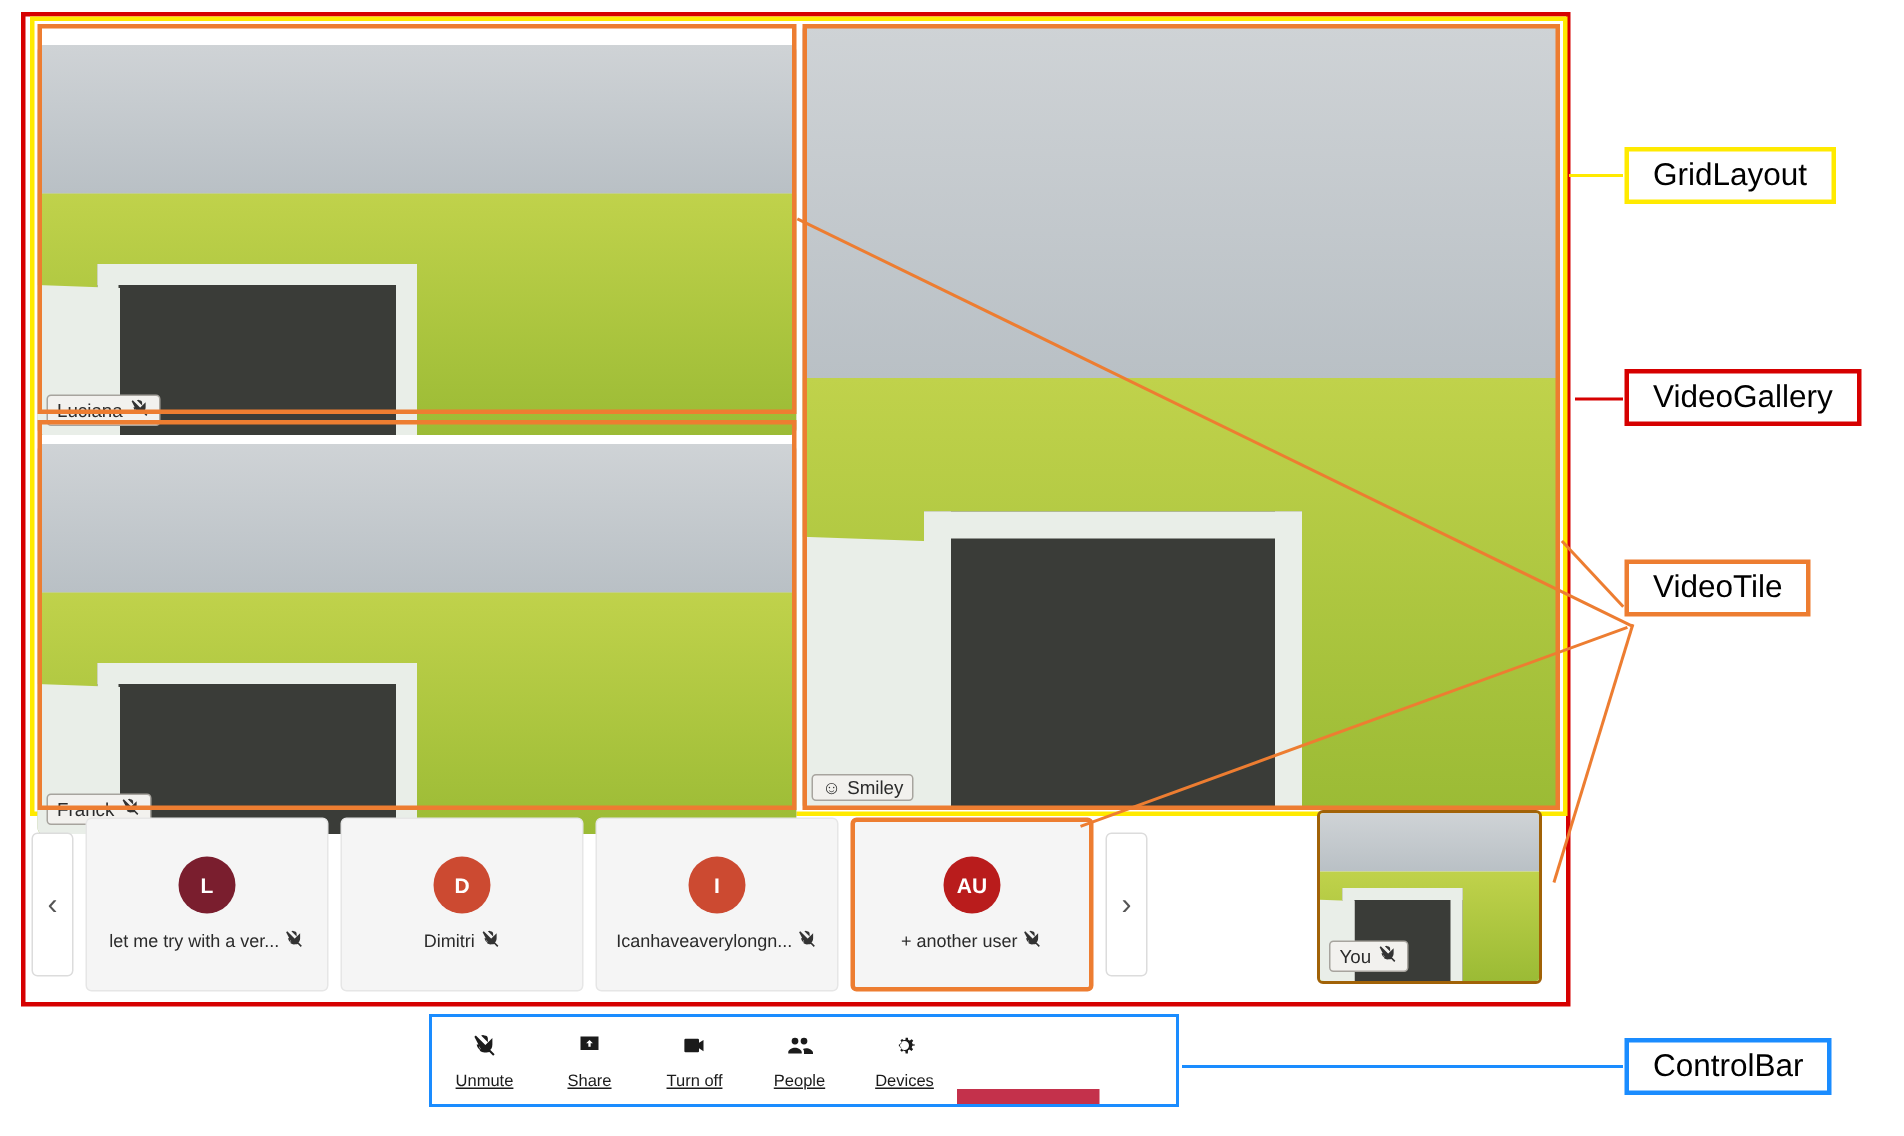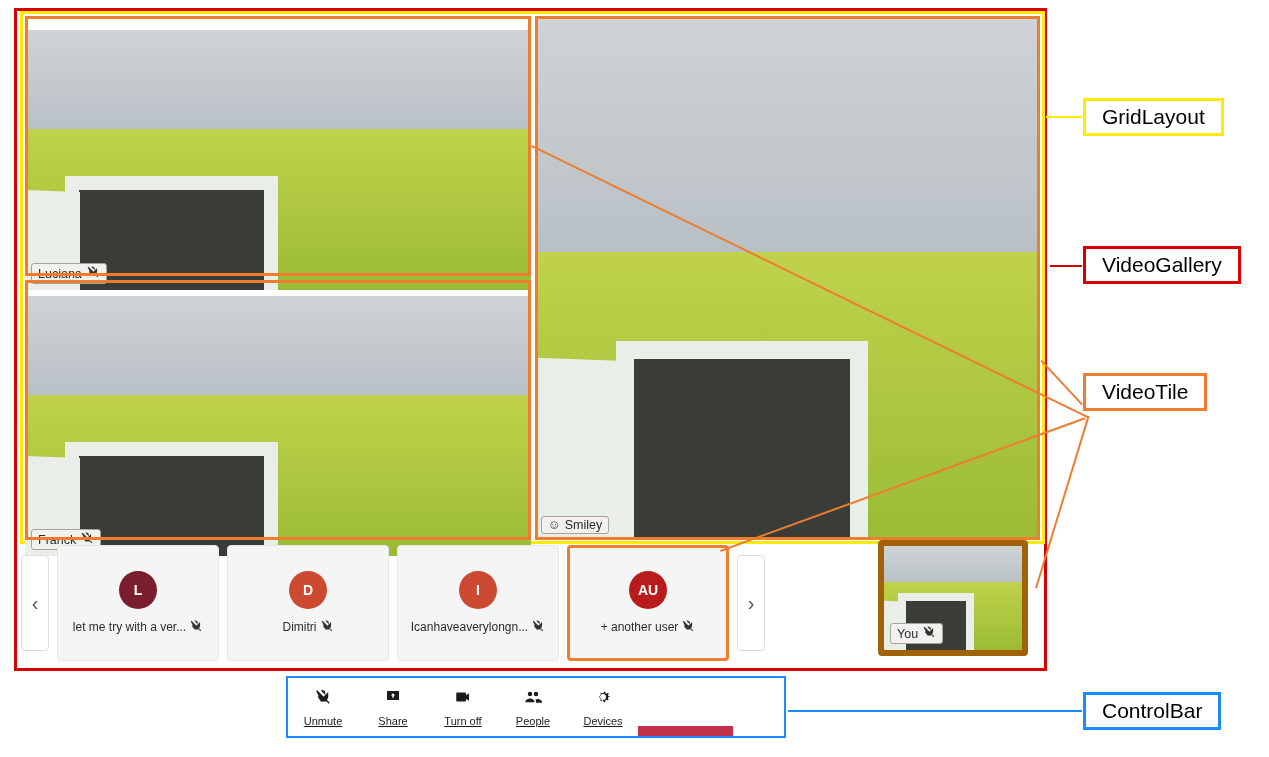--- a/index.html
+++ b/index.html
@@ -235,21 +235,21 @@
           <span>+ another user</span>
           <span><svg class="mic-off-svg" viewBox="0 0 24 24">
                 <path d="M19 11a7 7 0 0 1-11.3 5.6L19 5.3V11zm-7-8a3 3 0 0 1 3 3v3.2l-6-6A3 3 0 0 1 12 3zM3 4.3 4.3 3 21 19.7 19.7 21l-3.3-3.3A9 9 0 0 1 5 11h2a7 7 0 0 0 2.1 5L3 4.3z"></path>
               </svg></span>
         </div>
       </div>
 
     </div>
     <button class="nav-btn">›</button>
 
-    <div class="pip" style="border:6px solid #a16207;margin-left:47px;">
+    <div class="pip" style="border:2px solid #a16207;margin-left:47px;">
       <div class="scene">
         <div class="ceiling" style="height:35%;"></div>
           <div class="wall" style="top:35%;"></div>
           <div class="door" style="left:10%; width:55%; height:55%; border-width:8px;"></div>
       </div>
       <div class="name-badge">
         <span>You</span>
         <span><svg class="mic-off-svg" viewBox="0 0 24 24">
               <path d="M19 11a7 7 0 0 1-11.3 5.6L19 5.3V11zm-7-8a3 3 0 0 1 3 3v3.2l-6-6A3 3 0 0 1 12 3zM3 4.3 4.3 3 21 19.7 19.7 21l-3.3-3.3A9 9 0 0 1 5 11h2a7 7 0 0 0 2.1 5L3 4.3z"></path>
             </svg></span>

